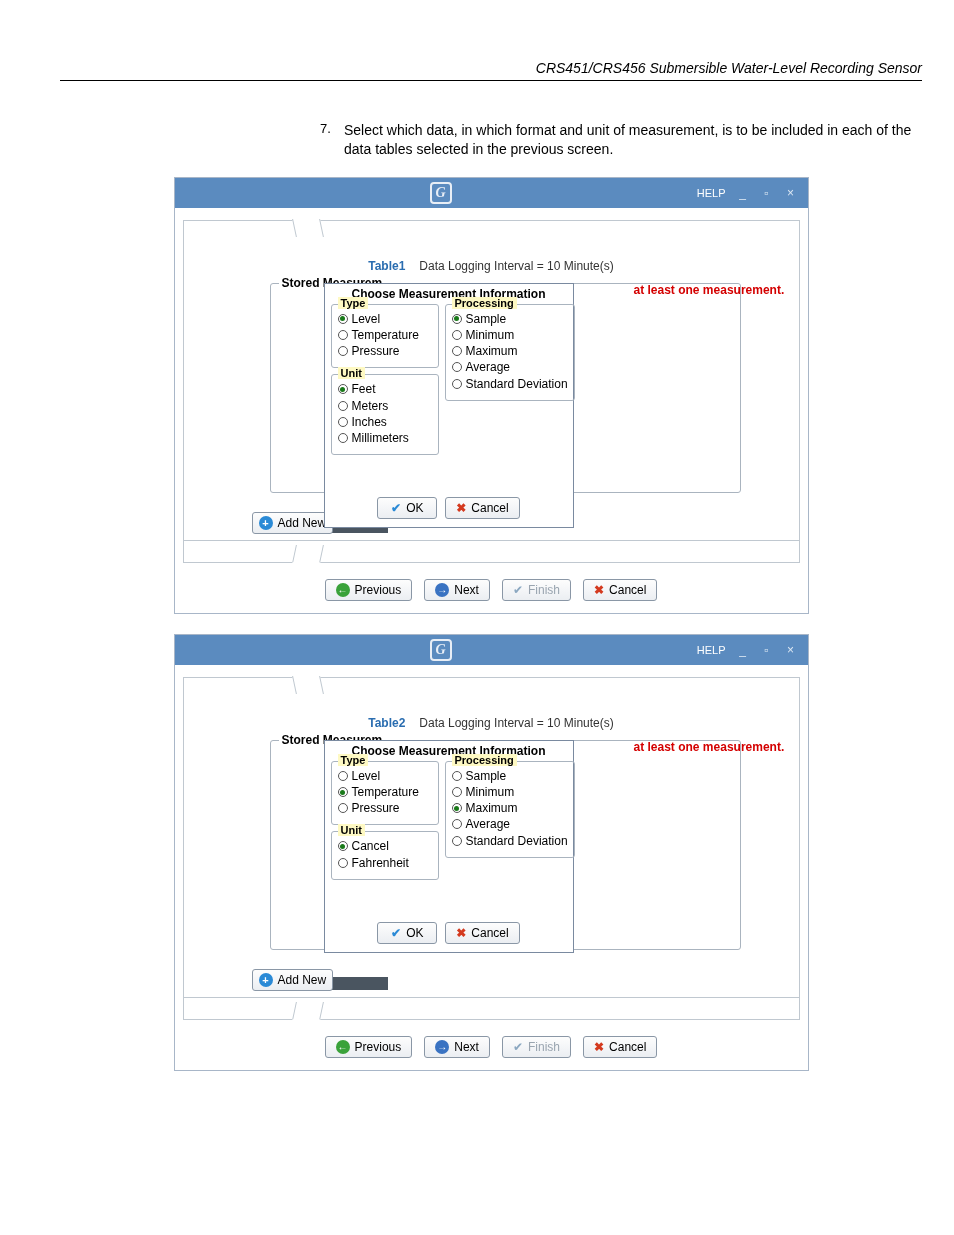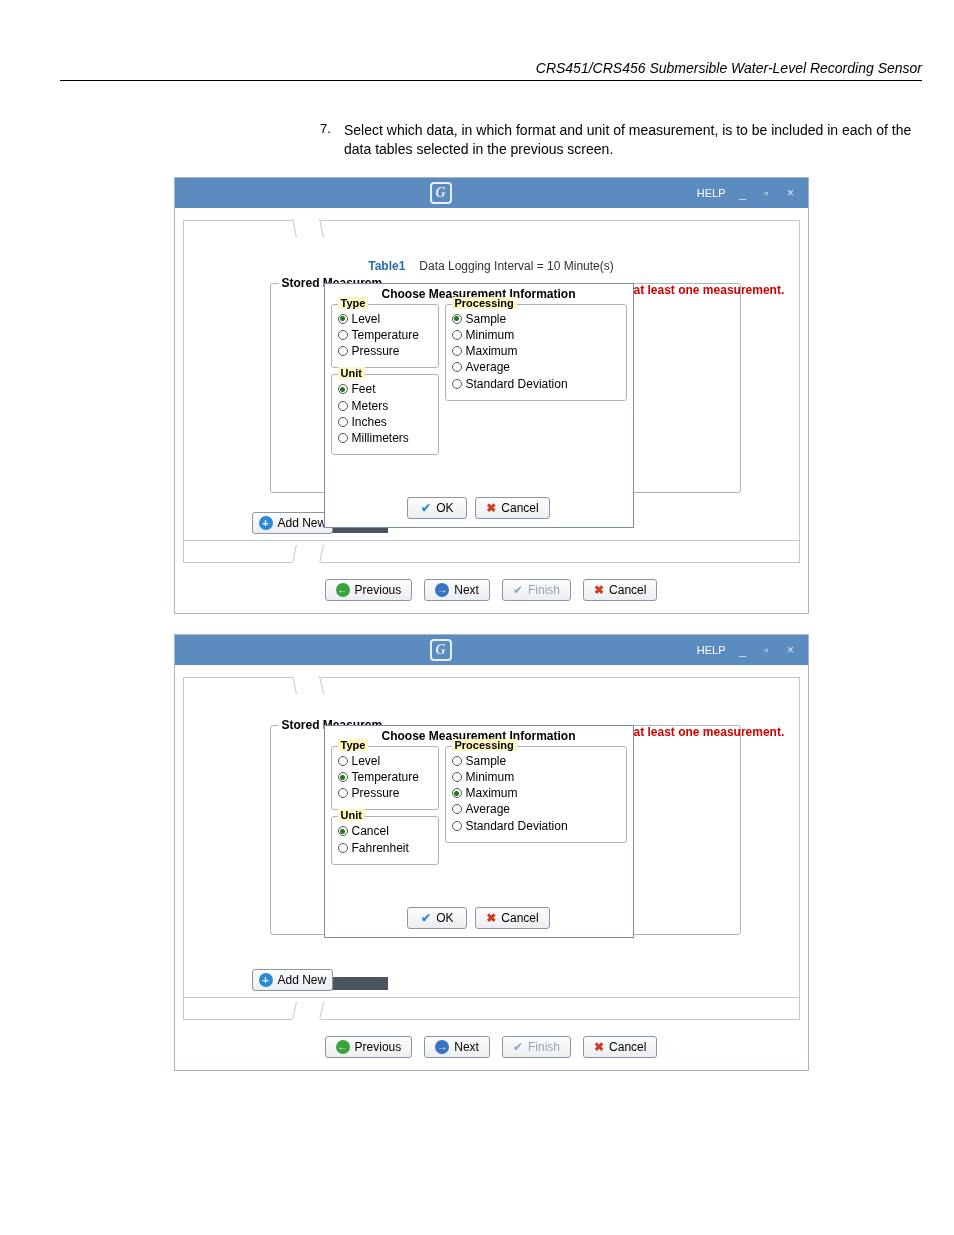--- a/index.html
+++ b/index.html
@@ -138,21 +138,21 @@
     color: #d40000;
     font-weight: bold;
     font-size: 12px;
     white-space: nowrap;
   }
 
   .dialog-overlay {
     position: absolute;
     top: 0;
     left: 110px;
-    width: 310px;
+    width: 250px;
     background: #fff;
     border: 1px solid #7a8aa0;
     z-index: 5;
     box-shadow: 0 0 1px rgba(0,0,0,0);
   }
   .dialog-title {
     text-align: center;
     font-weight: bold;
     font-size: 12px;
     padding: 3px 0;
@@ -445,20 +445,21 @@
             <span class="help-link">HELP</span>
             <span class="win-btn">_</span>
             <span class="win-btn">▫</span>
             <span class="win-btn">×</span>
           </div>
         </div>
         <div class="window-body">
           <div class="upper-tab-frame">
             <div class="tab-notch"></div>
             <div class="panel-area panel-host">
+              <div class="table-title-row"><span class="table-name">Table2</span><span class="interval-text">Data Logging Interval = 10 Minute(s)</span></div>
               <div class="two-col-host">
                 <div class="red-msg">at least one measurement.</div>
                 <div class="stored-fieldset">
                   <div class="stored-legend">Stored Measurem</div>
                 </div>
                 <div class="dialog-overlay">
                   <div class="dialog-title">Choose Measurement Information</div>
                   <div class="dialog-columns">
                     <div class="col-left">
                       <div class="mini-fieldset">

